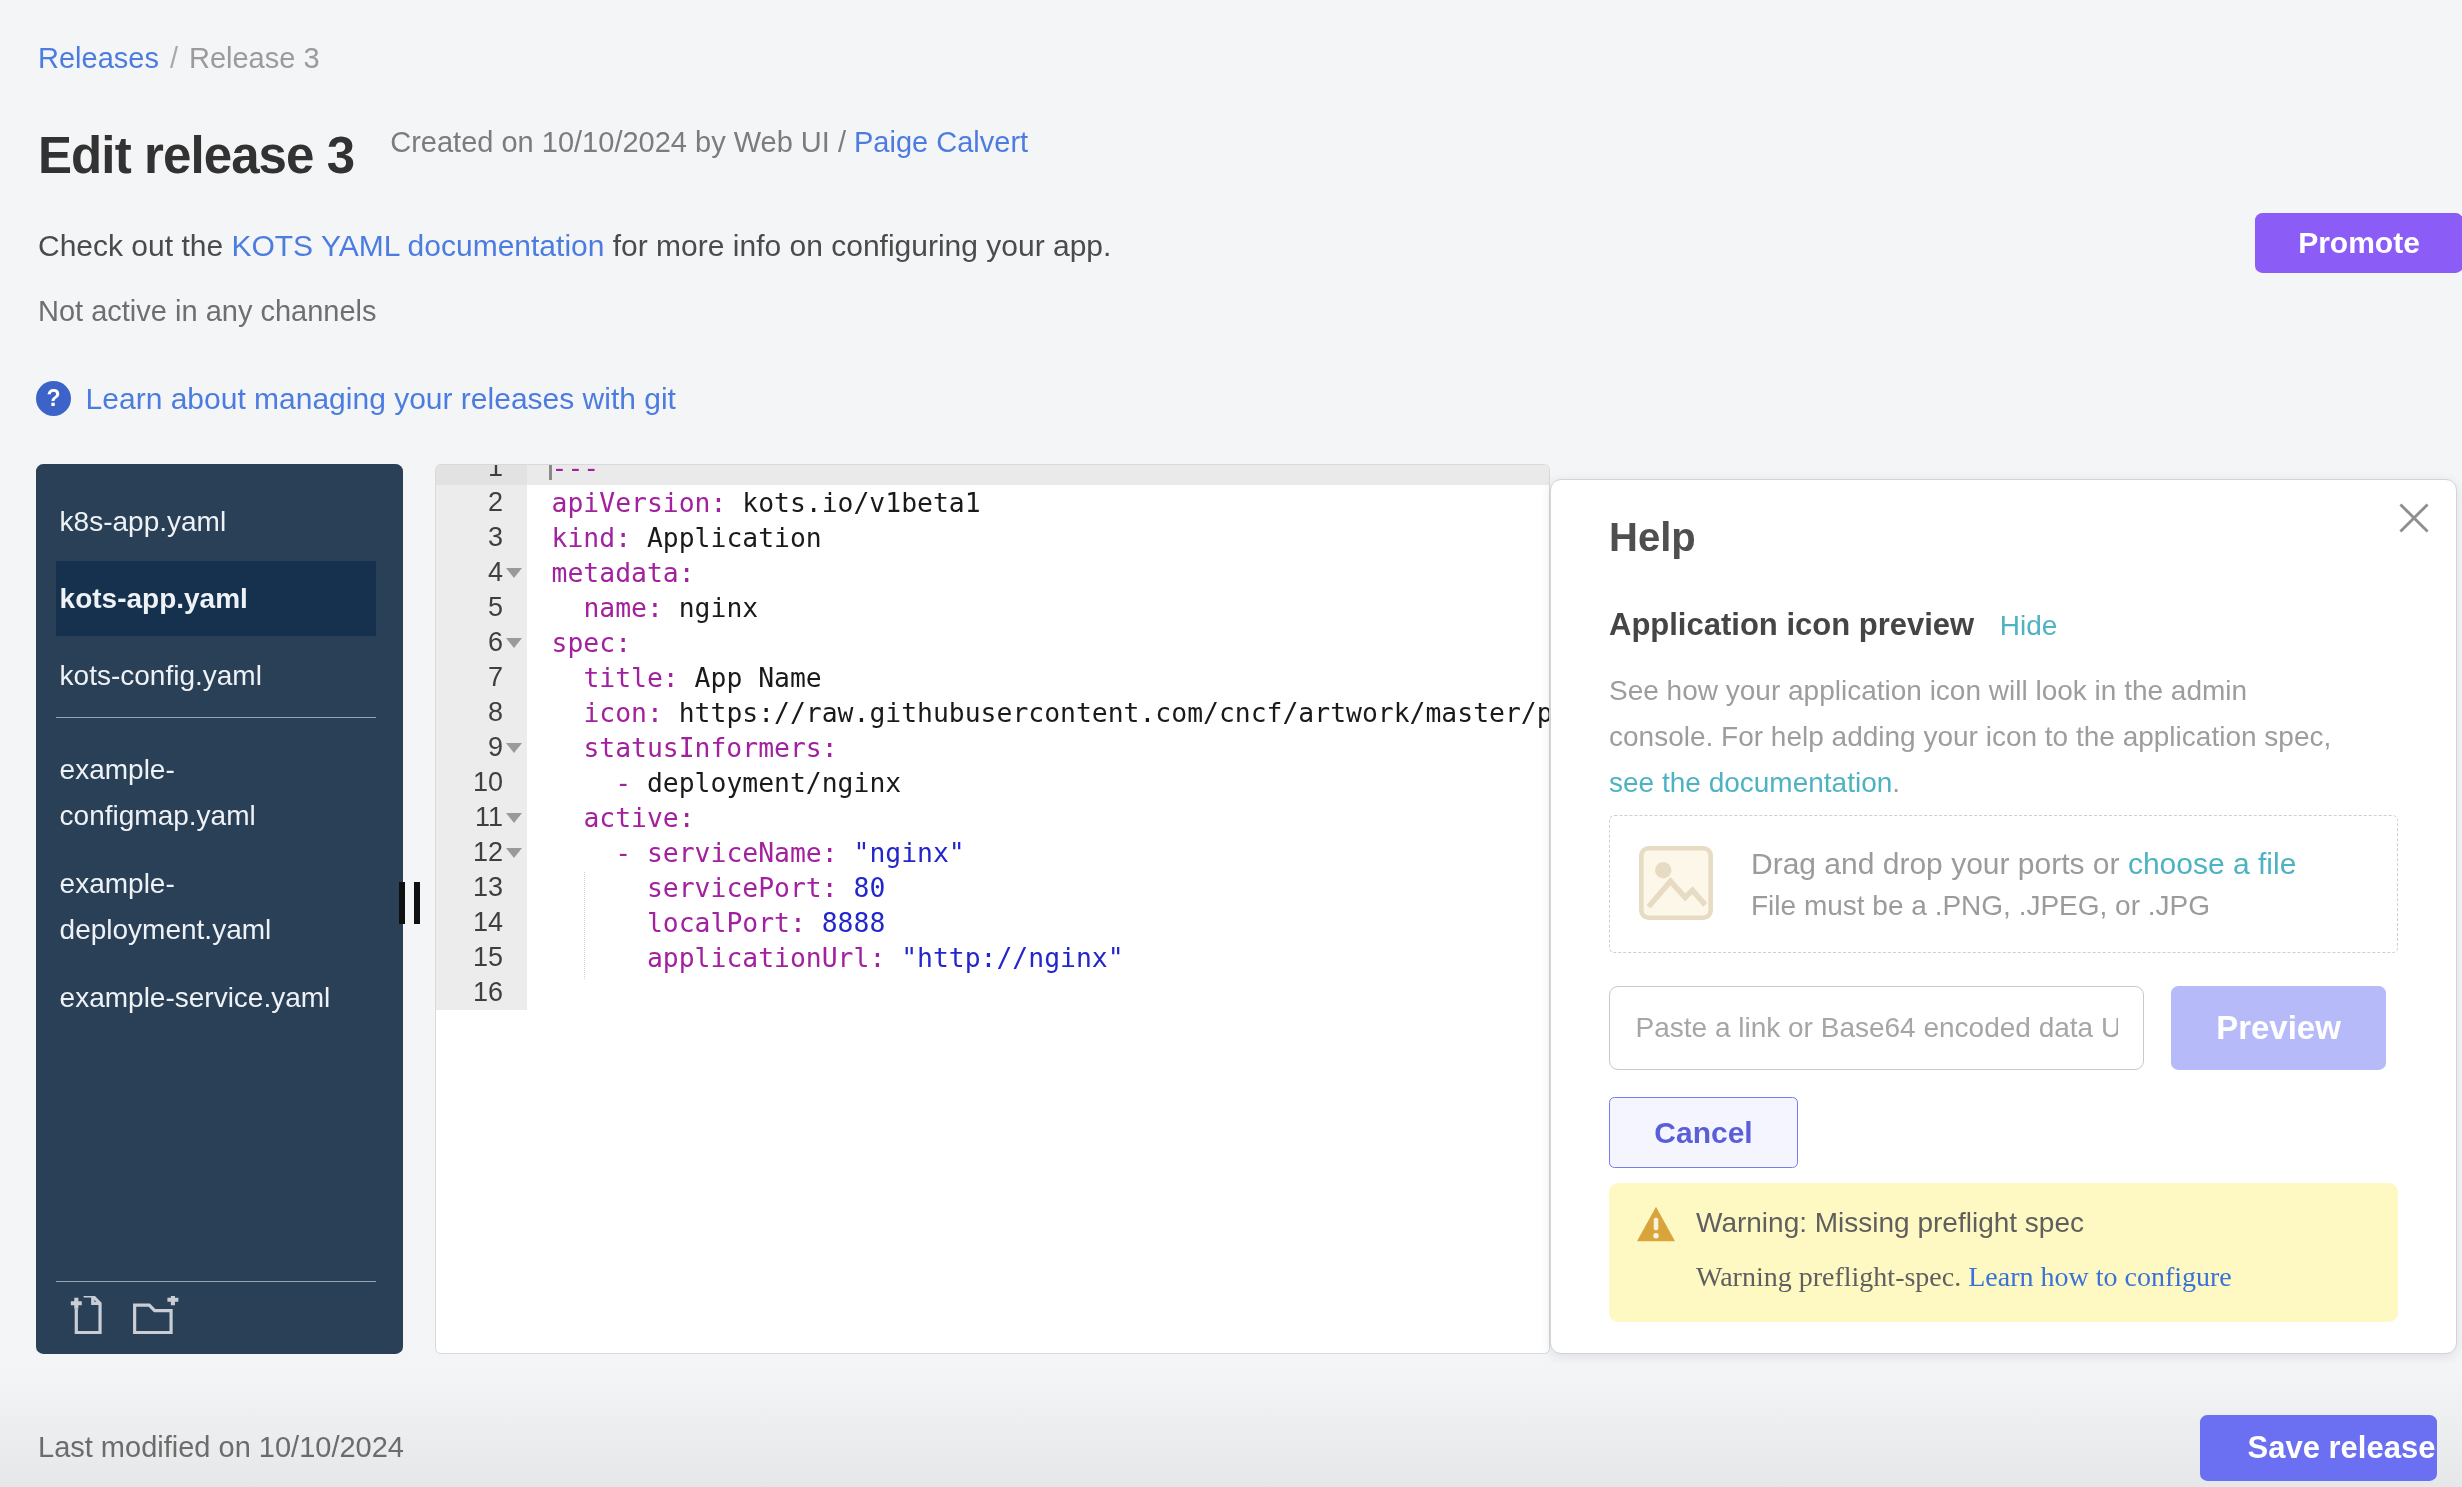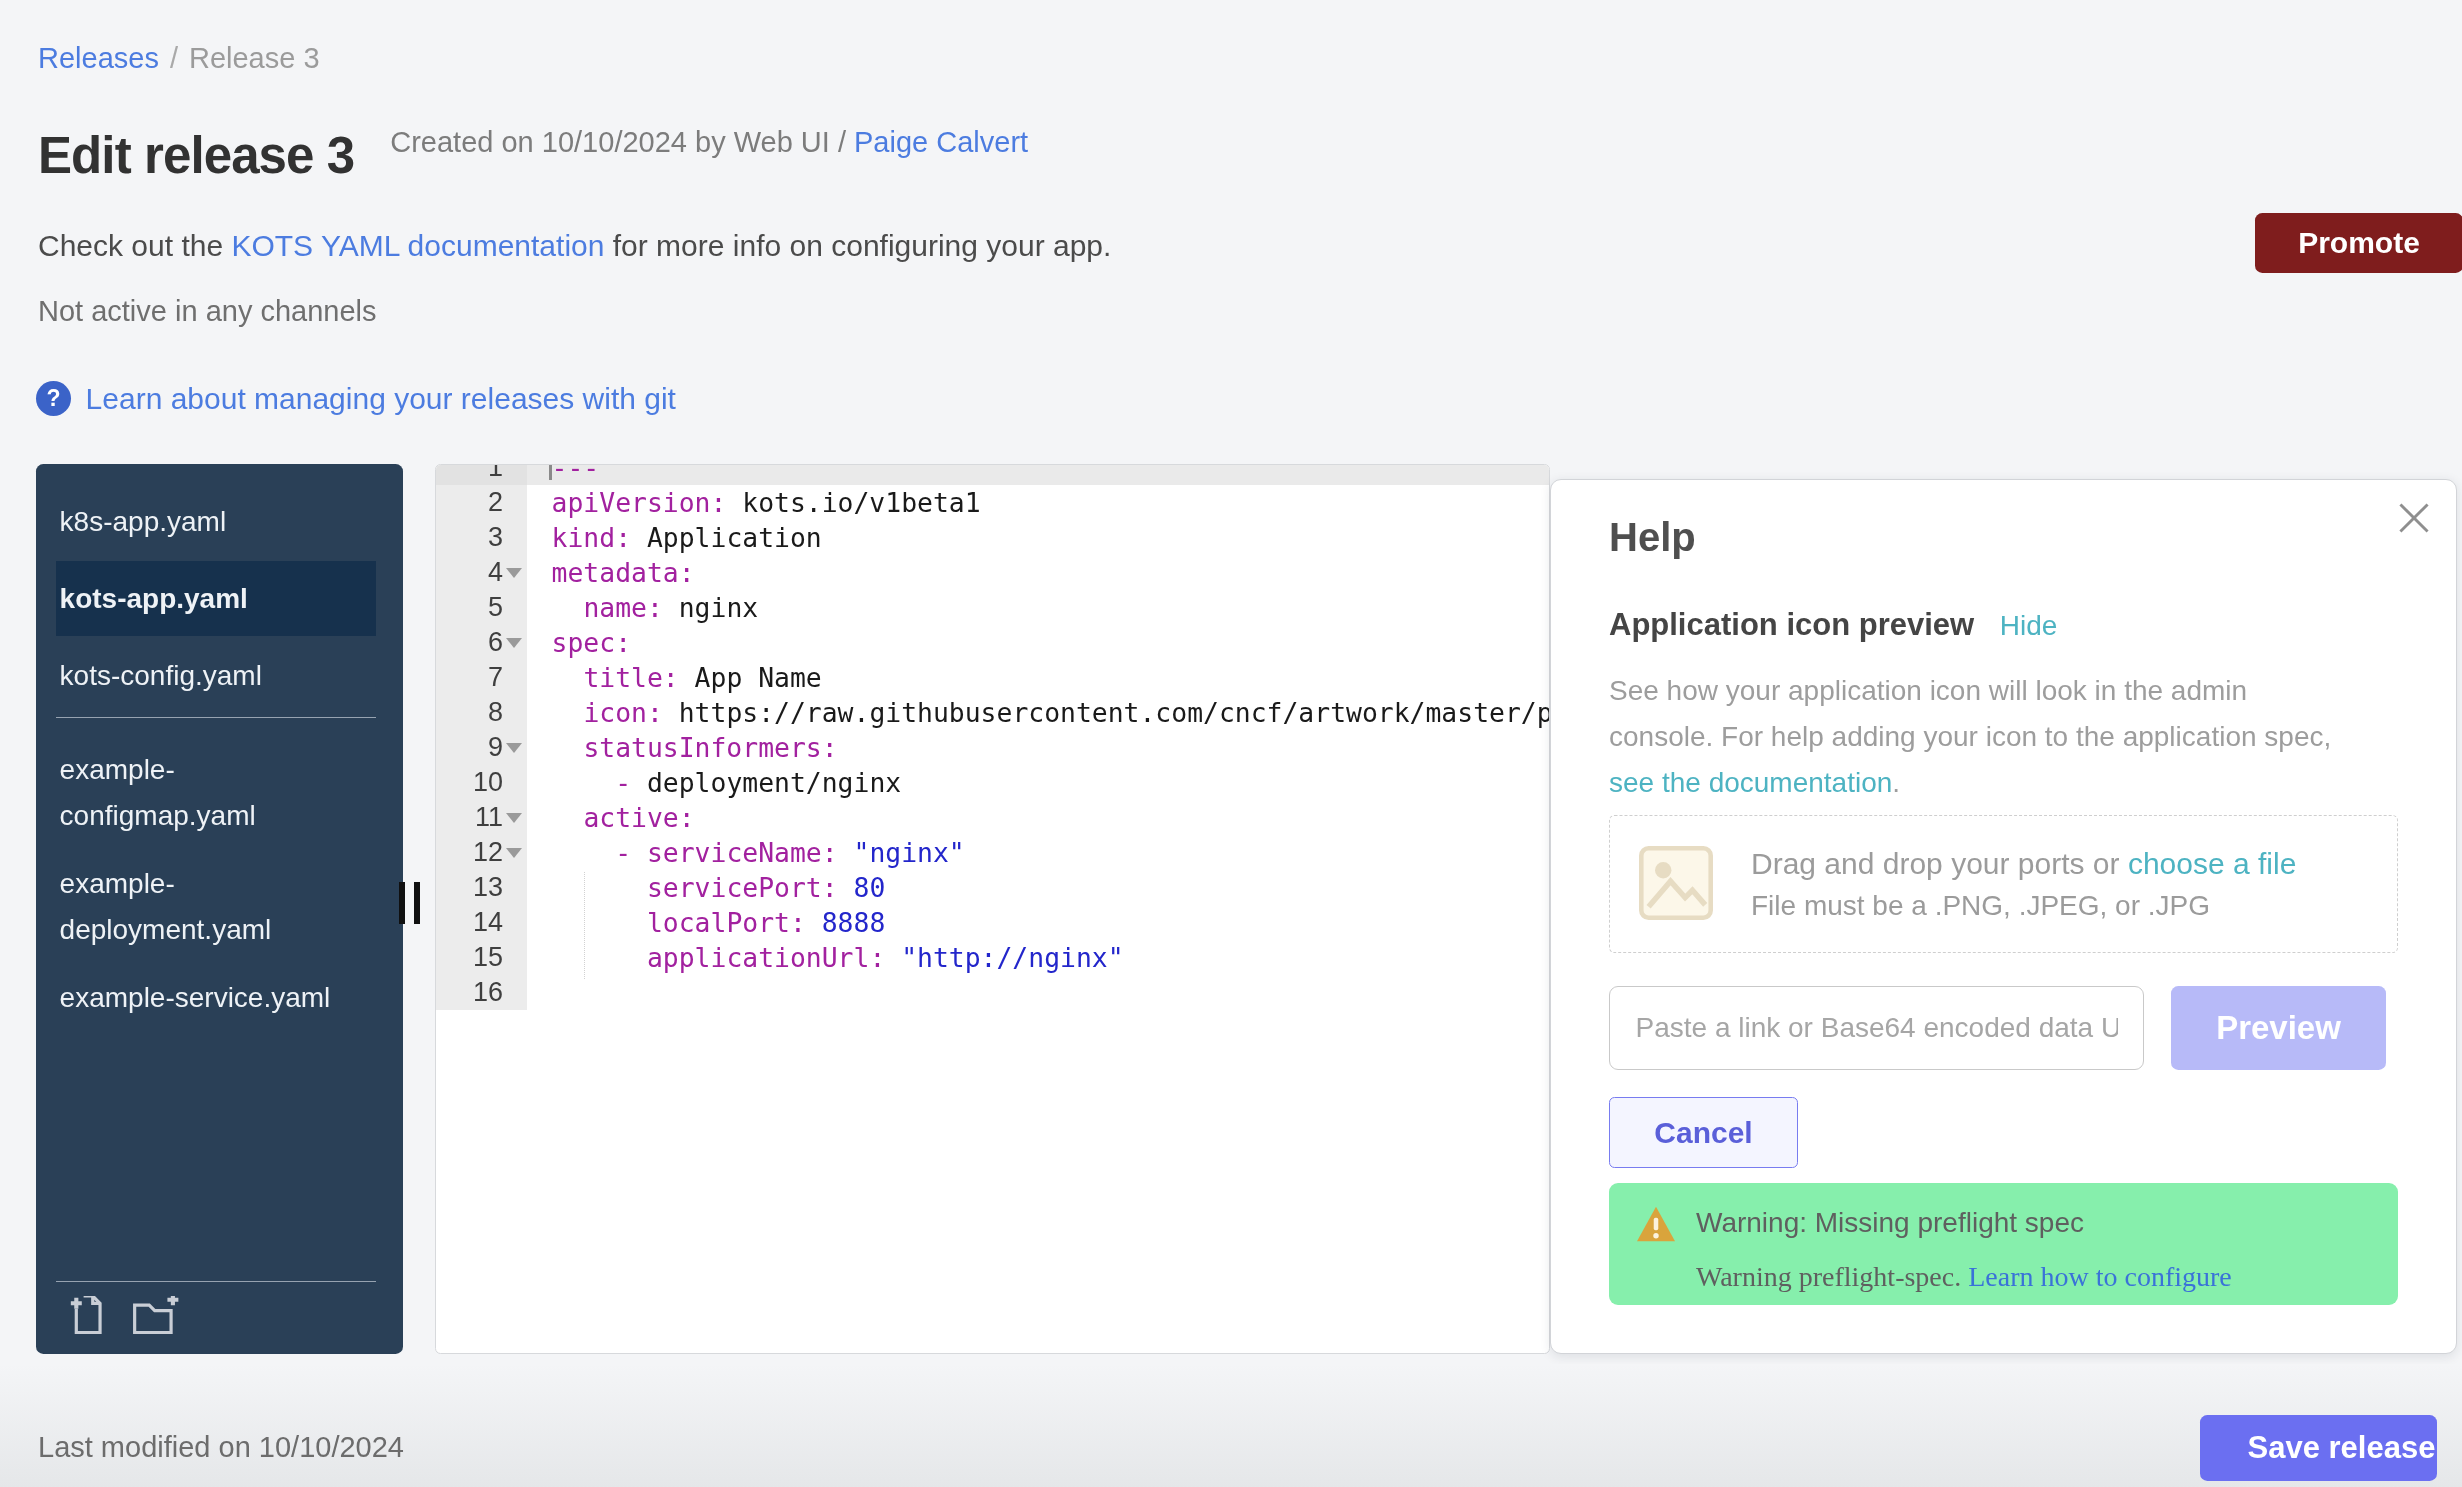--- a/index.html
+++ b/index.html
@@ -22,21 +22,21 @@
   .docs-line { position:absolute; left:38px; top:229px; font-size:30px; color:#4b4b4b; }
   .not-active { position:absolute; left:38px; top:295px; font-size:29px; color:#6f6f6f; }
 
   .git-row { position:absolute; left:36px; top:381px; display:flex; align-items:center; gap:14.6px; }
   .q-icon { width:35px; height:35px; border-radius:50%; background:#3b63c8; color:#fff;
             font-size:23px; font-weight:bold; display:flex; align-items:center; justify-content:center; }
   .git-row a { font-size:30px; }
 
   .btn { border:none; border-radius:7.3px; color:#fff; font-weight:bold; cursor:pointer;
          font-family:"Liberation Sans", sans-serif; }
-  .promote { position:absolute; left:2255px; top:213px; width:208px; height:60px; background:#7f1d1d; font-size:30px; }
+  .promote { position:absolute; left:2255px; top:213px; width:208px; height:60px; background:#8b5cf6; font-size:30px; }
 
   
   .sidebar { position:absolute; left:36px; top:464px; width:367px; height:890px;
              background:#2a4057; border-radius:7.3px; }
   .file-list { padding-top:29px; }
   .file-item { margin:0 27px 11px 20px; padding:5.5px 0 5.5px 3.6px; font-size:28px; line-height:46px;
                color:#eef2f6; cursor:pointer; }
   .file-item .file-label { display:block; width:290px; }
   .file-item.selected { background:#16314d; font-weight:bold; padding-top:14.6px; padding-bottom:14.6px; }
   .file-divider { height:0.9px; background:#97a3b1; margin:12.7px 27px 24px 20px; }
@@ -88,21 +88,21 @@
 
   .input-row { position:absolute; left:58px; right:58px; top:506px; height:84px; display:flex; }
   .link-input { width:535px; height:84px; border:1.8px solid #c9c9c9; border-radius:9px; padding:0 25.5px;
                 font-size:28px; color:#5a5a5a; font-family:"Liberation Sans", sans-serif; outline:none; }
   .link-input::placeholder { color:#a6a6a6; }
   .preview-btn { margin-left:27px; width:215px; height:84px; background:#b7baf8; font-size:33px; border-radius:7.3px; }
   .cancel-btn { position:absolute; left:58px; top:617px; width:189px; height:71px; border-radius:5.5px;
                 background:#f4f5ff; border:1.8px solid #787cf0; color:#5a5fd9; font-size:30px; font-weight:bold; cursor:pointer;
                 font-family:"Liberation Sans", sans-serif; }
 
-  .warning-box { position:absolute; left:58px; right:58px; top:703px; height:122px; background:#86efac;
+  .warning-box { position:absolute; left:58px; right:58px; top:703px; height:139px; background:#fef9c3;
                  border-radius:9px; overflow:hidden; padding:24px 27px 0 87px; }
   .warn-icon { position:absolute; left:25.5px; top:22px; }
   .warn-line1 { font-size:28px; color:#5f5f5f; }
   .warn-line2 { font-size:28px; color:#5f5f5f; margin-top:22px;font-family:Liberation Serif, serif; }
   .warn-line2 a { color:#3a72d8; }
 
   
   .footer { position:absolute; left:0; top:1364px; width:2462px; height:124px;
             background:linear-gradient(180deg,#f4f5f7 0%,#e5e7e9 100%); }
   .last-modified { position:absolute; left:38px; top:67px; font-size:29px; color:#6c6c6c; }

